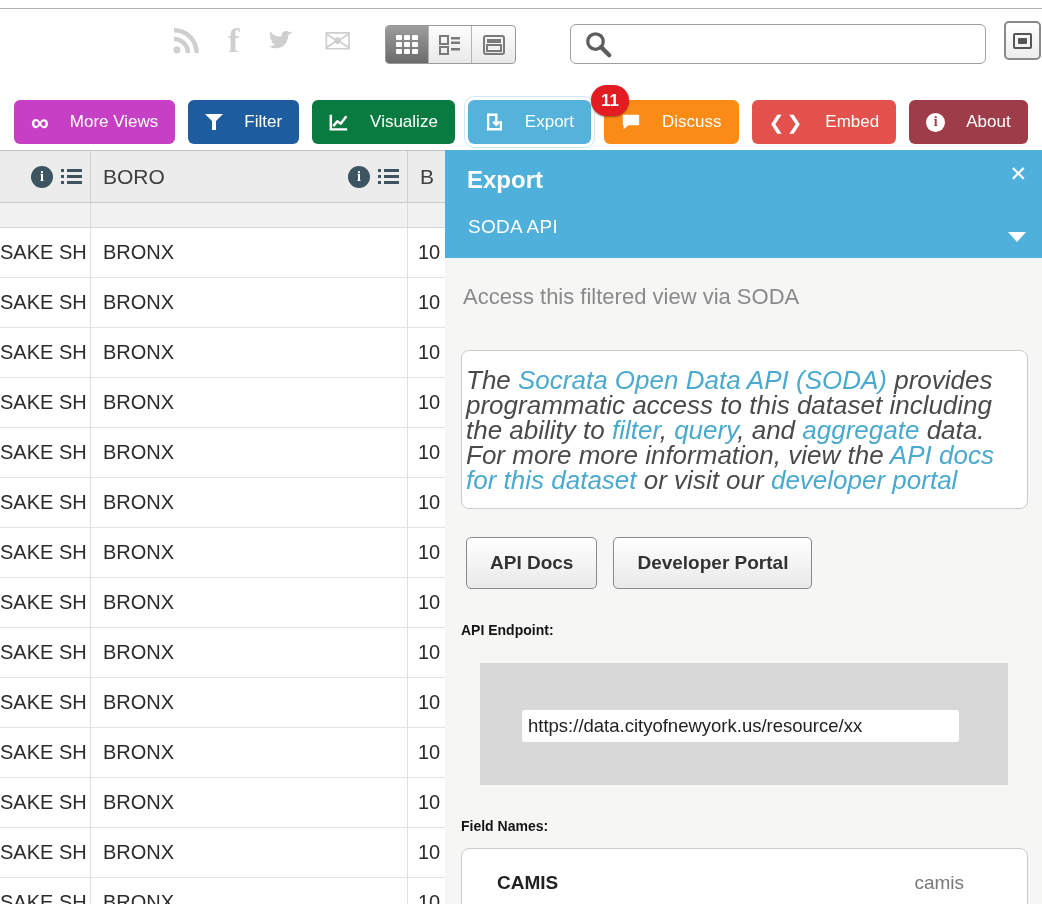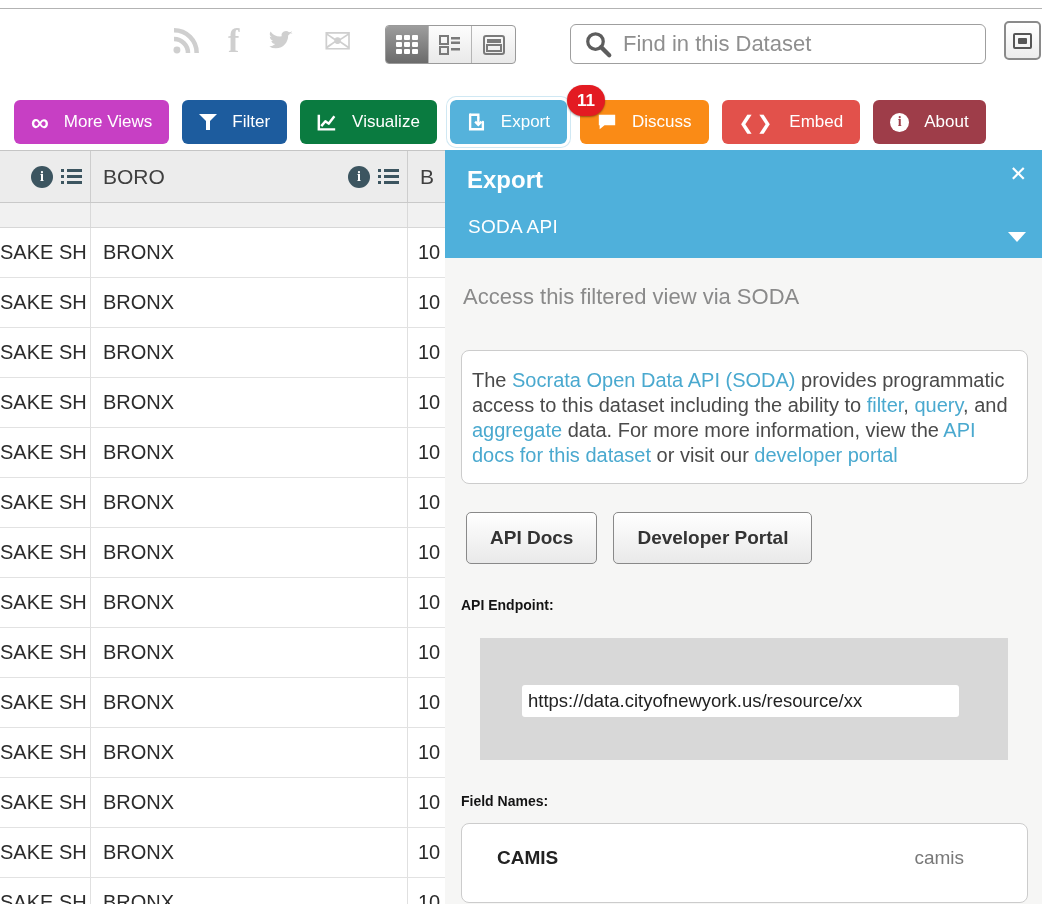--- a/index.html
+++ b/index.html
@@ -21,21 +21,21 @@
   .grid9 { display:grid; grid-template-columns:repeat(3,6px); grid-template-rows:repeat(3,5px); gap:2px; }
   .grid9 b { background:#fff; border-radius:1px; }
   .searchbox { position:absolute; top:24px; left:570px; width:416px; height:40px; background:#fff; border:1px solid #9f9f9f; border-radius:6px; display:flex; align-items:center; padding:0 12px; }
   .searchbox input { border:none; outline:none; flex:1; font-size:22px; color:#444; font-family:inherit; background:transparent; }
   .searchbox input::placeholder { color:#8f8f8f; }
   .maxbtn { position:absolute; top:21px; left:1004px; width:37px; height:39px; border:2px solid #8a8a8a; border-radius:5px; background:linear-gradient(#fff,#ededed); display:flex; align-items:center; justify-content:center; cursor:pointer; }
   .maxbtn .outer { width:19px; height:16px; border:2px solid #555; border-radius:2px; display:flex; align-items:center; justify-content:center; }
   .maxbtn .inner { width:9px; height:6px; background:#555; border-radius:1px; }
   
   .toolbar { position:absolute; top:100px; left:0; width:100%; height:46px; display:flex; gap:13px; padding-left:14px; align-items:flex-start; }
-  .tb-btn { position:relative; height:44px; border:none; border-radius:6px; color:#fff; font-family:inherit; font-size:17px; display:flex; align-items:center; gap:15px; padding:0 17px; cursor:pointer; white-space:nowrap; }
+  .tb-btn { position:relative; height:44px; border:none; border-radius:6px; color:#fff; font-family:inherit; font-size:17px; display:flex; align-items:center; gap:21px; padding:0 17px; cursor:pointer; white-space:nowrap; }
   .tb-btn.active { outline:3px solid #fff; box-shadow:0 0 0 4px rgba(120,190,220,.35); }
   .tb-ico { display:flex; align-items:center; justify-content:center; }
   .inf { font-size:25px; font-weight:bold; line-height:0.8; }
   .funnel { position:relative; width:18px; height:16px; }
   .funnel:before { content:''; position:absolute; top:0; left:0; border-left:9px solid transparent; border-right:9px solid transparent; border-top:9px solid #fff; }
   .funnel:after { content:''; position:absolute; top:7px; left:7px; width:4px; height:9px; background:#fff; }
   .embed-glyph { font-size:19px; font-weight:bold; letter-spacing:2px; }
   .about-circ { width:19px; height:19px; border-radius:50%; background:#fff; color:#9e3d49; font-weight:bold; font-size:14px; font-family:"Liberation Serif",serif; display:flex; align-items:center; justify-content:center; }
   .badge { position:absolute; top:-15px; left:-13px; min-width:38px; height:31px; background:#e31b22; border-radius:16px; color:#fff; font-size:17px; font-weight:bold; display:flex; align-items:center; justify-content:center; box-shadow:0 1px 2px rgba(0,0,0,.4); z-index:9; }
   
@@ -58,21 +58,21 @@
   .td.c3 { padding-left:10px; }
   
   .panel { position:absolute; top:150px; left:445px; right:0; bottom:0; background:#f6f6f5; z-index:5; }
   .phead { background:#4fb0db; height:108px; position:relative; }
   .ptitle { position:absolute; top:16px; left:22px; color:#fff; font-size:24px; font-weight:bold; }
   .pclose { position:absolute; top:13px; right:15px; color:#fff; font-size:21px; font-weight:bold; cursor:pointer; line-height:1; }
   .psection { position:absolute; top:66px; left:23px; color:#fff; font-size:19px; font-weight:normal; letter-spacing:.3px; }
   .pcaret { position:absolute; bottom:16px; right:16px; width:0; height:0; border-left:9px solid transparent; border-right:9px solid transparent; border-top:10px solid #fff; cursor:pointer; }
   .pbody { padding:0 15px; }
   .subtitle { margin:26px 0 0 3px; font-size:22px; color:#8a8a8a; }
-  .descbox { margin:40px 0 0 1px; width:567px; background:#fff; border:1px solid #ccc; border-radius:8px; padding:17px 18px 15px 10px; font-size:20px; line-height:25px; color:#4a4a4a; }
+  .descbox { margin:40px 0 0 1px; width:567px; background:#fff; border:1px solid #ccc; border-radius:8px; padding:17px 18px 15px 4px; font-size:26px; line-height:25px; color:#4a4a4a;font-style:italic; }
   .descbox a { color:#4aa9cf; text-decoration:none; cursor:pointer; }
   .btnrow { margin:28px 0 0 6px; display:flex; gap:16px; }
   .pbtn { border:1px solid #898989; border-radius:5px; background:linear-gradient(#ffffff,#e9e9e9); font-family:inherit; font-size:19px; font-weight:bold; color:#333; padding:14px 23px; cursor:pointer; }
   .seclabel { margin:33px 0 0 1px; font-size:14px; font-weight:bold; color:#141414; }
   .graybox { margin:25px 0 0 20px; width:528px; height:122px; background:#d8d8d8; position:relative; }
   .graybox input { position:absolute; top:47px; left:42px; width:437px; height:32px; border:none; outline:none; background:#fff; border-radius:3px; font-family:inherit; font-size:18.5px; color:#222; padding:0 2px 0 6px; }
   .fieldsbox { margin:14px 0 0 1px; width:567px; height:80px; background:#fff; border:1px solid #ccc; border-radius:8px; padding:23px 63px 0 35px; display:flex; justify-content:space-between; }
   .fname { font-size:19px; font-weight:bold; color:#222; }
   .fapi { font-size:19px; color:#787878; }
 </style>
@@ -130,21 +130,20 @@
           <rect x="4" y="10" width="14" height="6" fill="none" stroke="#7a7a7a" stroke-width="2"></rect>
         </svg>
     </div>
   </div>
 
   <div class="searchbox">
     <svg width="30" height="30" viewBox="0 0 24 24" style="margin-right:10px;">
         <circle cx="10" cy="10" r="6.2" fill="none" stroke="#5d5d5d" stroke-width="2.6"></circle>
         <path d="M14.5 14.5L21 21" stroke="#5d5d5d" stroke-width="3.4" stroke-linecap="round"></path>
       </svg>
-    <input type="text" placeholder="Find in this Dataset" style="">
   </div>
 
   <div class="maxbtn">
     <span class="outer">
         <span class="inner"></span>
       </span>
   </div>
 
   <div class="toolbar">
     <button class="tb-btn" style="background: rgb(199, 63, 196);">

